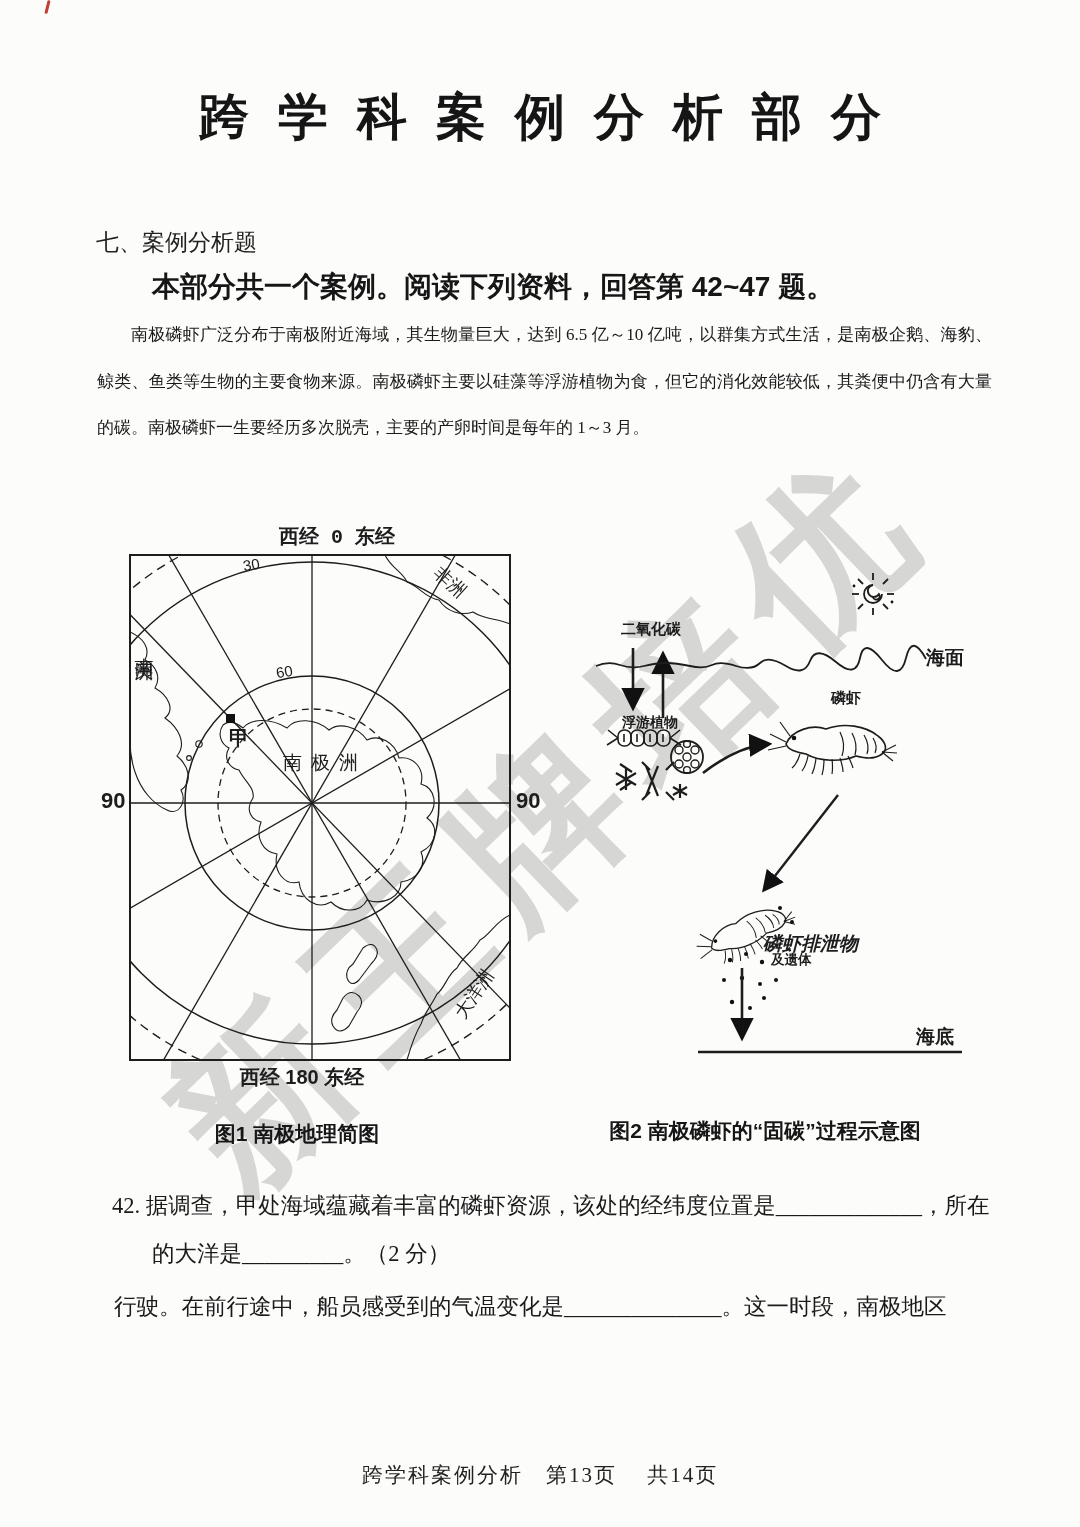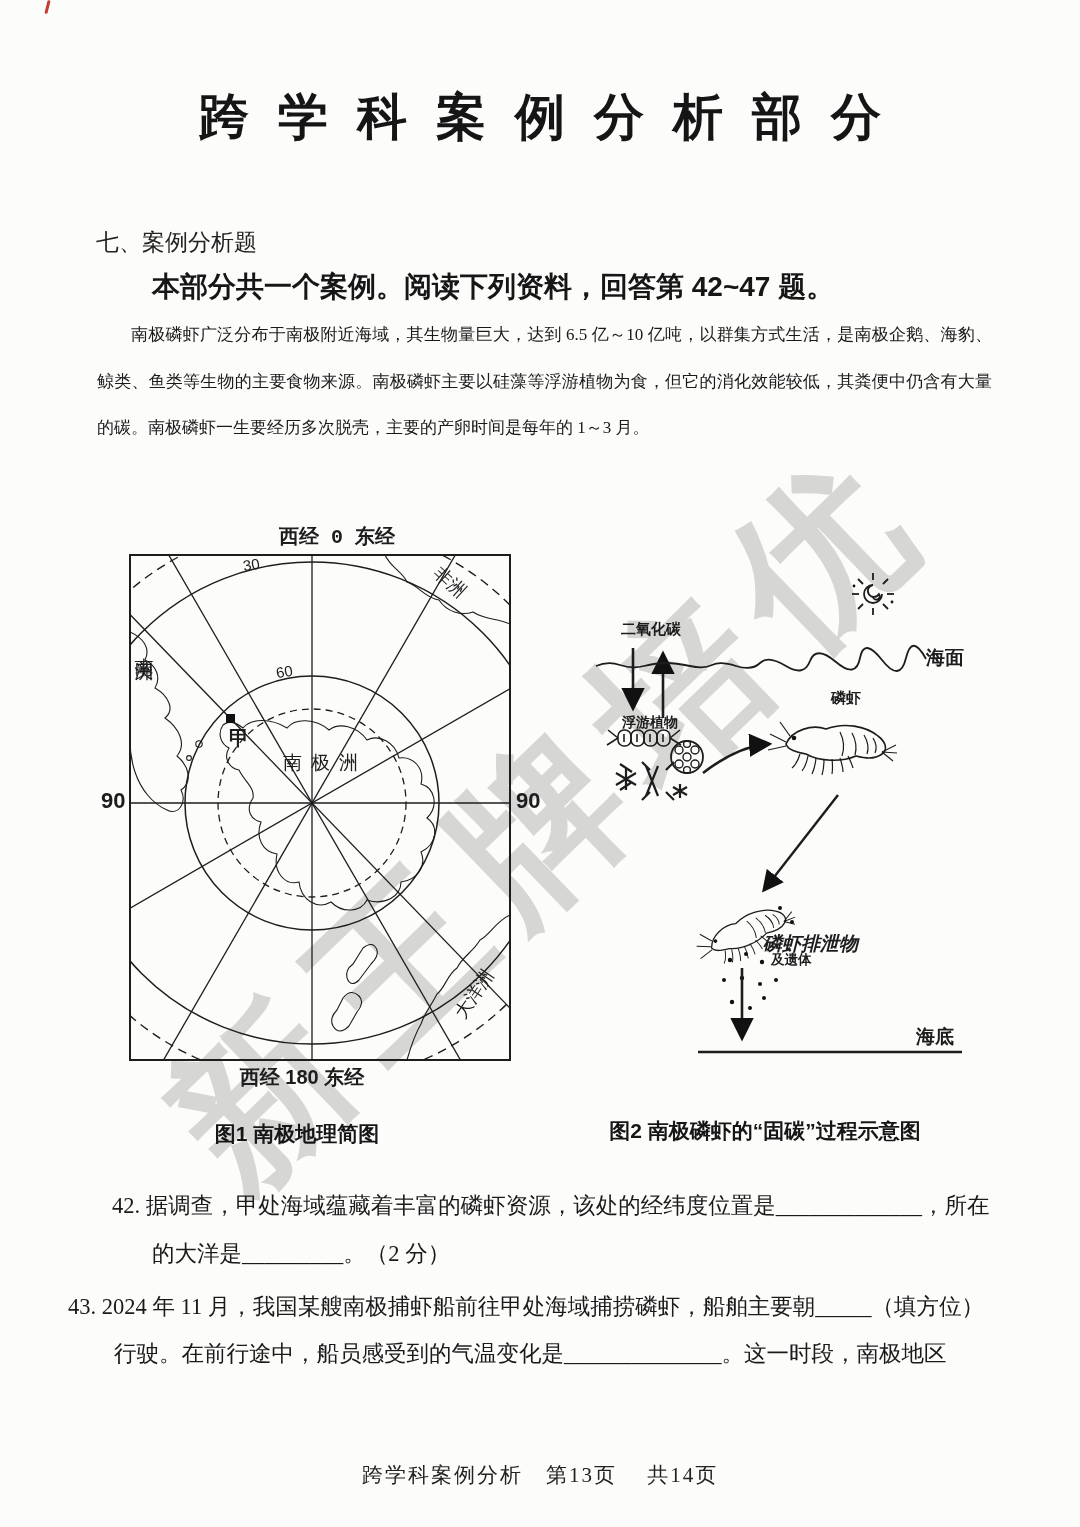--- a/index.html
+++ b/index.html
@@ -256,20 +256,19 @@
 
     <div class="caption" style="left:147px; top:1120px; width:300px;">图1  南极地理简图</div>
     <div class="caption" style="left:565px; top:1117px; width:400px;">图2  南极磷虾的“固碳”过程示意图</div>
 
     <div class="question" style="left:76px; top:1182px; width:960px; line-height:48px;margin-left:36px;">
       <div class="q-line">42. 据调查，甲处海域蕴藏着丰富的磷虾资源，该处的经纬度位置是_____________，所在</div>
       <div class="q-line" style="padding-left:40px;">的大洋是_________。（2 分）</div>
     </div>
 
     <div class="question" style="left:68px; top:1283px; width:970px; line-height:47px;">
-      <div class="q-line">43. 2024 年 11 月，我国某艘南极捕虾船前往甲处海域捕捞磷虾，船舶主要朝_____（填方位）</div>
       <div class="q-line" style="padding-left:46px;">行驶。在前行途中，船员感受到的气温变化是______________。这一时段，南极地区</div>
     </div>
 
     <div class="footer">跨学科案例分析　第13页　 共14页</div>
 
   </div>
 </div>
 
 </body></html>

